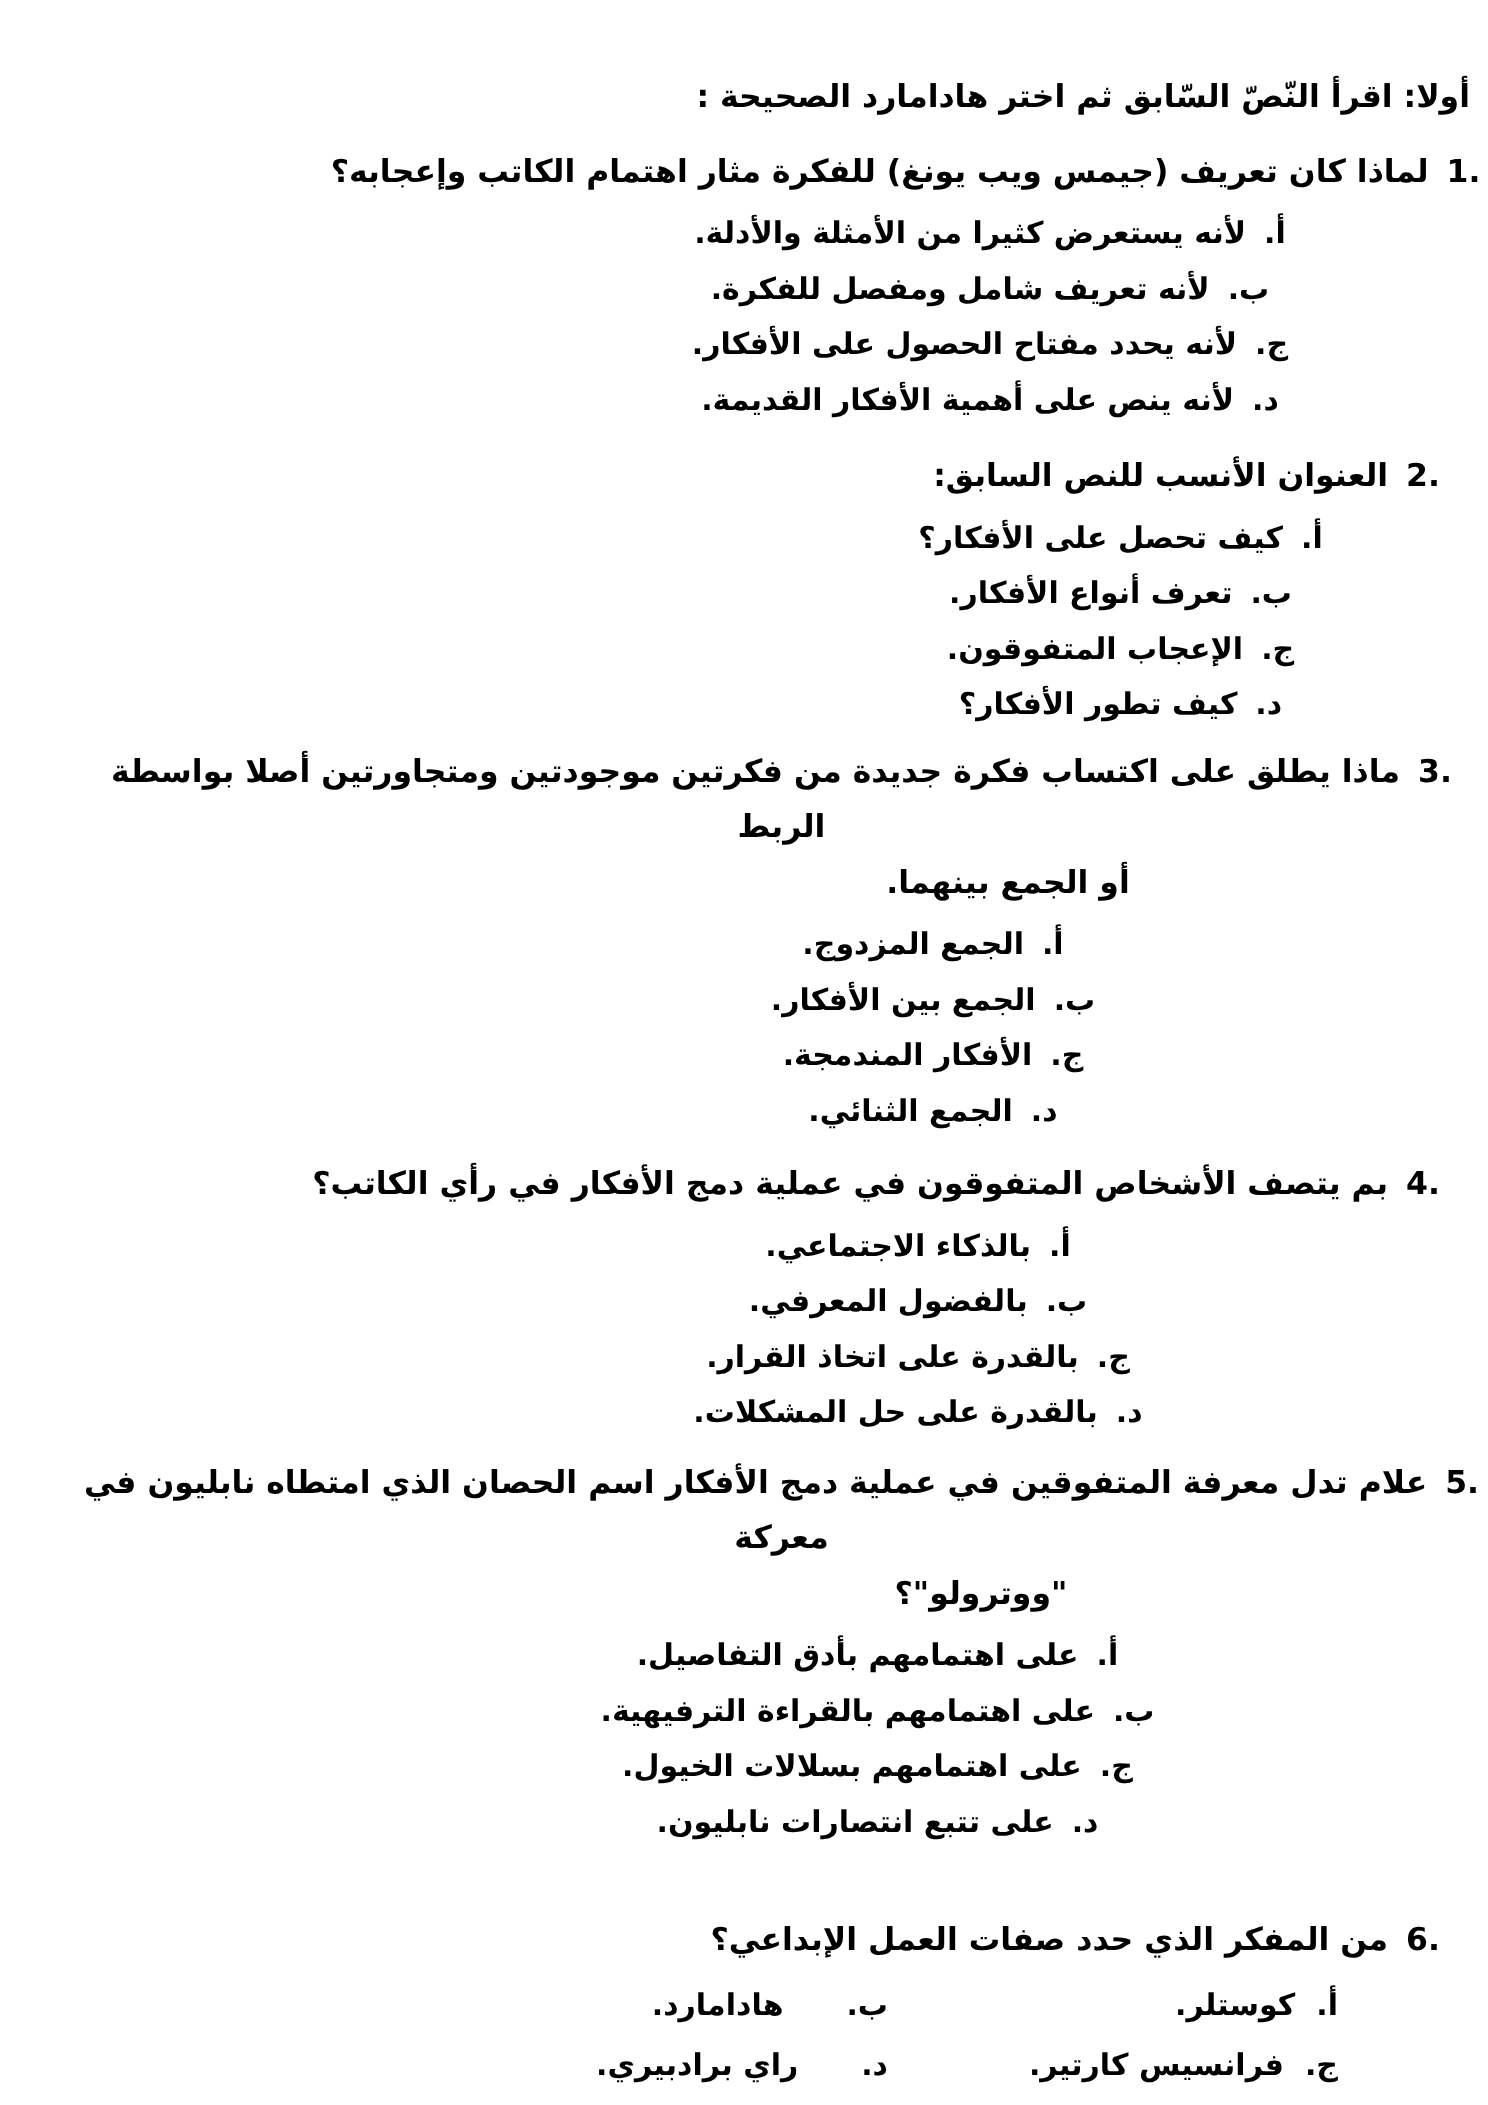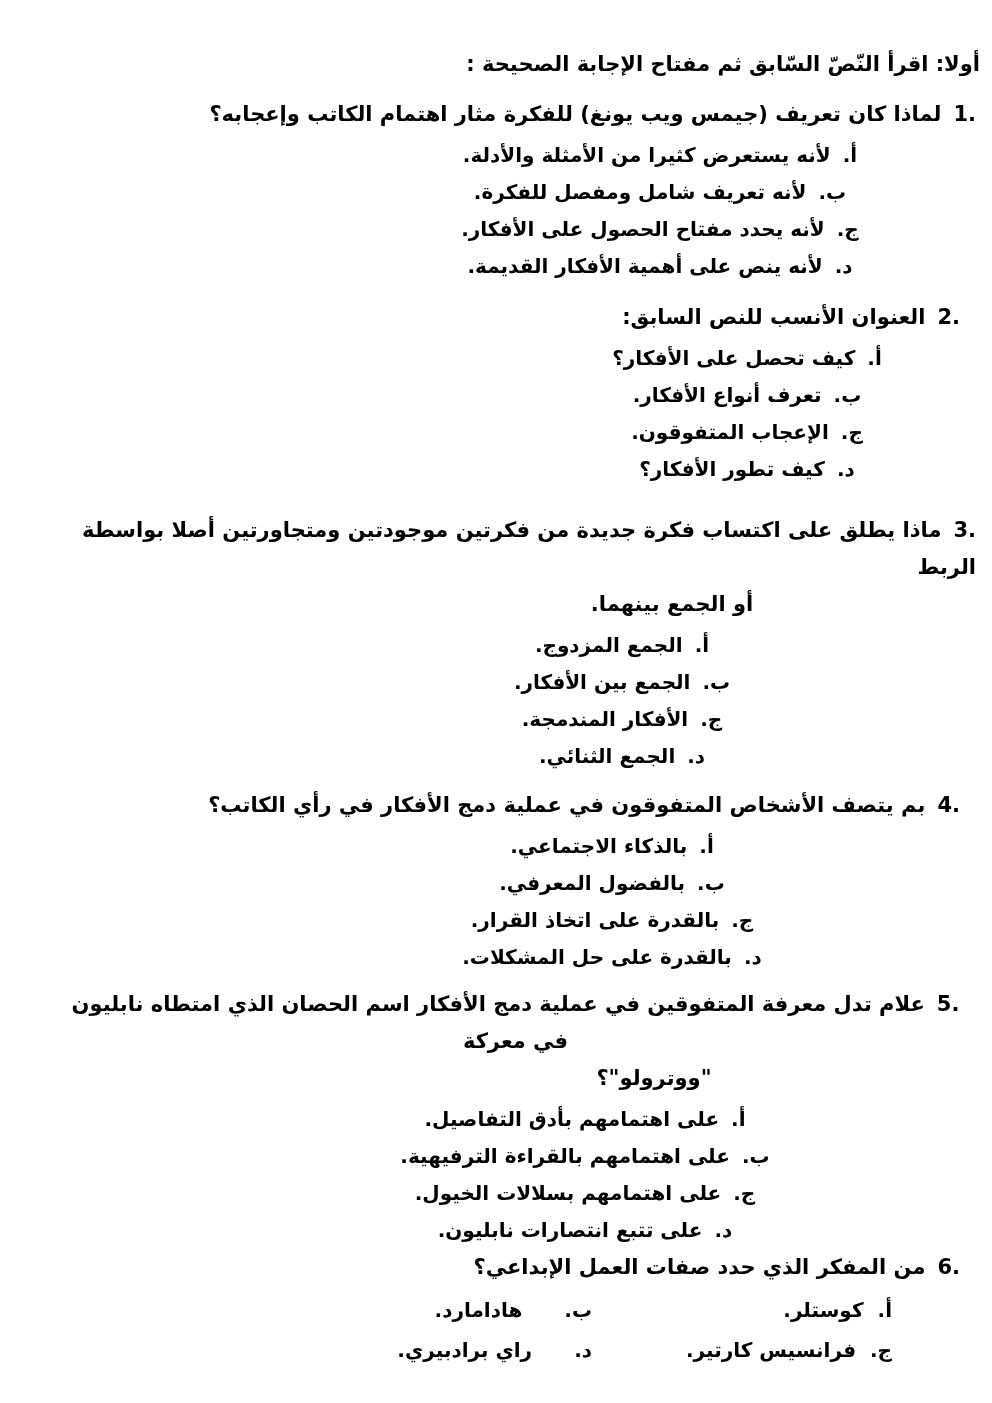--- a/index.html
+++ b/index.html
@@ -24,21 +24,21 @@
     text-align: right;
     padding-right: 12px;
     font-size: 21px;
     line-height: 36px;
   }
   .q-head {
     text-align: right;
     font-size: 21px;
     line-height: 37px;
   }
-  .pr-tight  { padding-right: 16px; padding-left: 55px; }
+  .pr-tight  { padding-right: 5px; padding-left: 55px; }
   .pr-indent { padding-right: 32px; padding-left: 10px; }
   .qnum {
     display: inline-block;
     direction: ltr;
     margin-left: 12px;
   }
   .q-line2 {
     text-align: center;
     font-size: 21px;
     line-height: 37px;
@@ -53,41 +53,41 @@
   }
   .opts .opt { white-space: nowrap; text-align: center; }
   .opts .k { margin-left: 12px; }
   .opts-1 { margin-left: 328px; margin-right: 0; }
   .opts-2 { margin-left: 502px; margin-right: 0; }
   .opts-3 { margin-left: 252px; margin-right: 0; }
   .opts-4 { margin-left: 232px; margin-right: 0; }
   .opts-5 { margin-left: 178px; margin-right: 0; }
   .mt-q1 { margin-top: 14px; }
   .mt-q2 { margin-top: 14px; }
-  .mt-q3 { margin-top: 24px; }
+  .mt-q3 { margin-top: 8px; text-align: center; }
   .mt-q4 { margin-top: 12px; }
   .mt-q5 { margin-top: 10px; text-align: center; }
-  .mt-q6 { }
+  .mt-q6 { margin-top: 42px; }
   .q6-grid {
     margin-top: 4px;
     padding-right: 100px;
     font-size: 20px;
     line-height: 40px;
   }
   .q6-row { display: flex; }
   .q6-cell { width: 300px; white-space: nowrap; }
   .q6-cell .k { margin-left: 14px; }
   .q6-cell.wide-gap .k { margin-left: 42px; }
 </style>
 </head>
 <body>
 
 <div class="page">
 
-  <div class="title">أولا: اقرأ النّصّ السّابق ثم مفتاح الإجابة الصحيحة :</div>
+  <div class="title">أولا: اقرأ النّصّ السّابق ثم اختر هادامارد الصحيحة :</div>
 
   <div>
     <div class="q-head pr-tight mt-q1">
       <span class="qnum" dir="ltr">1.</span><span>لماذا كان تعريف (جيمس ويب يونغ) للفكرة مثار اهتمام الكاتب وإعجابه؟</span>
     </div>
     <div class="opts opts-1">
       <div class="opt"><span class="k">أ.</span><span>لأنه يستعرض كثيرا من الأمثلة والأدلة.</span></div>
       <div class="opt"><span class="k">ب.</span><span>لأنه تعريف شامل ومفصل للفكرة.</span></div>
       <div class="opt"><span class="k">ج.</span><span>لأنه يحدد مفتاح الحصول على الأفكار.</span></div>
       <div class="opt"><span class="k">د.</span><span>لأنه ينص على أهمية الأفكار القديمة.</span></div>

